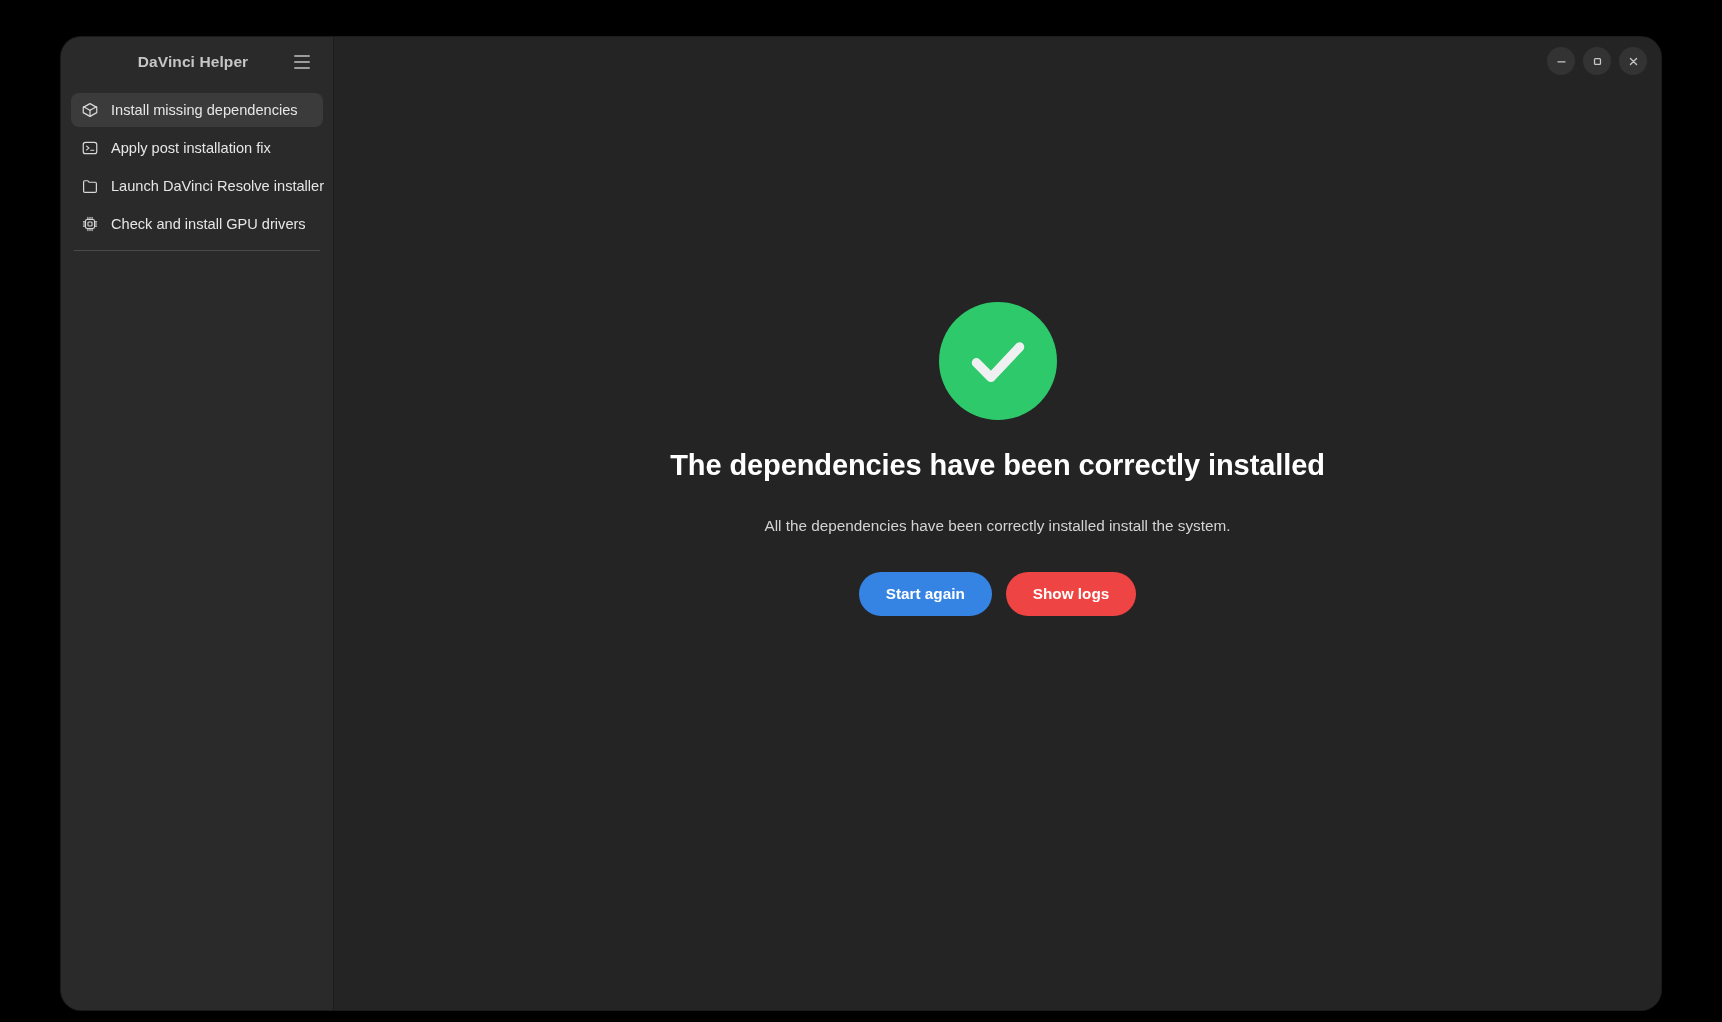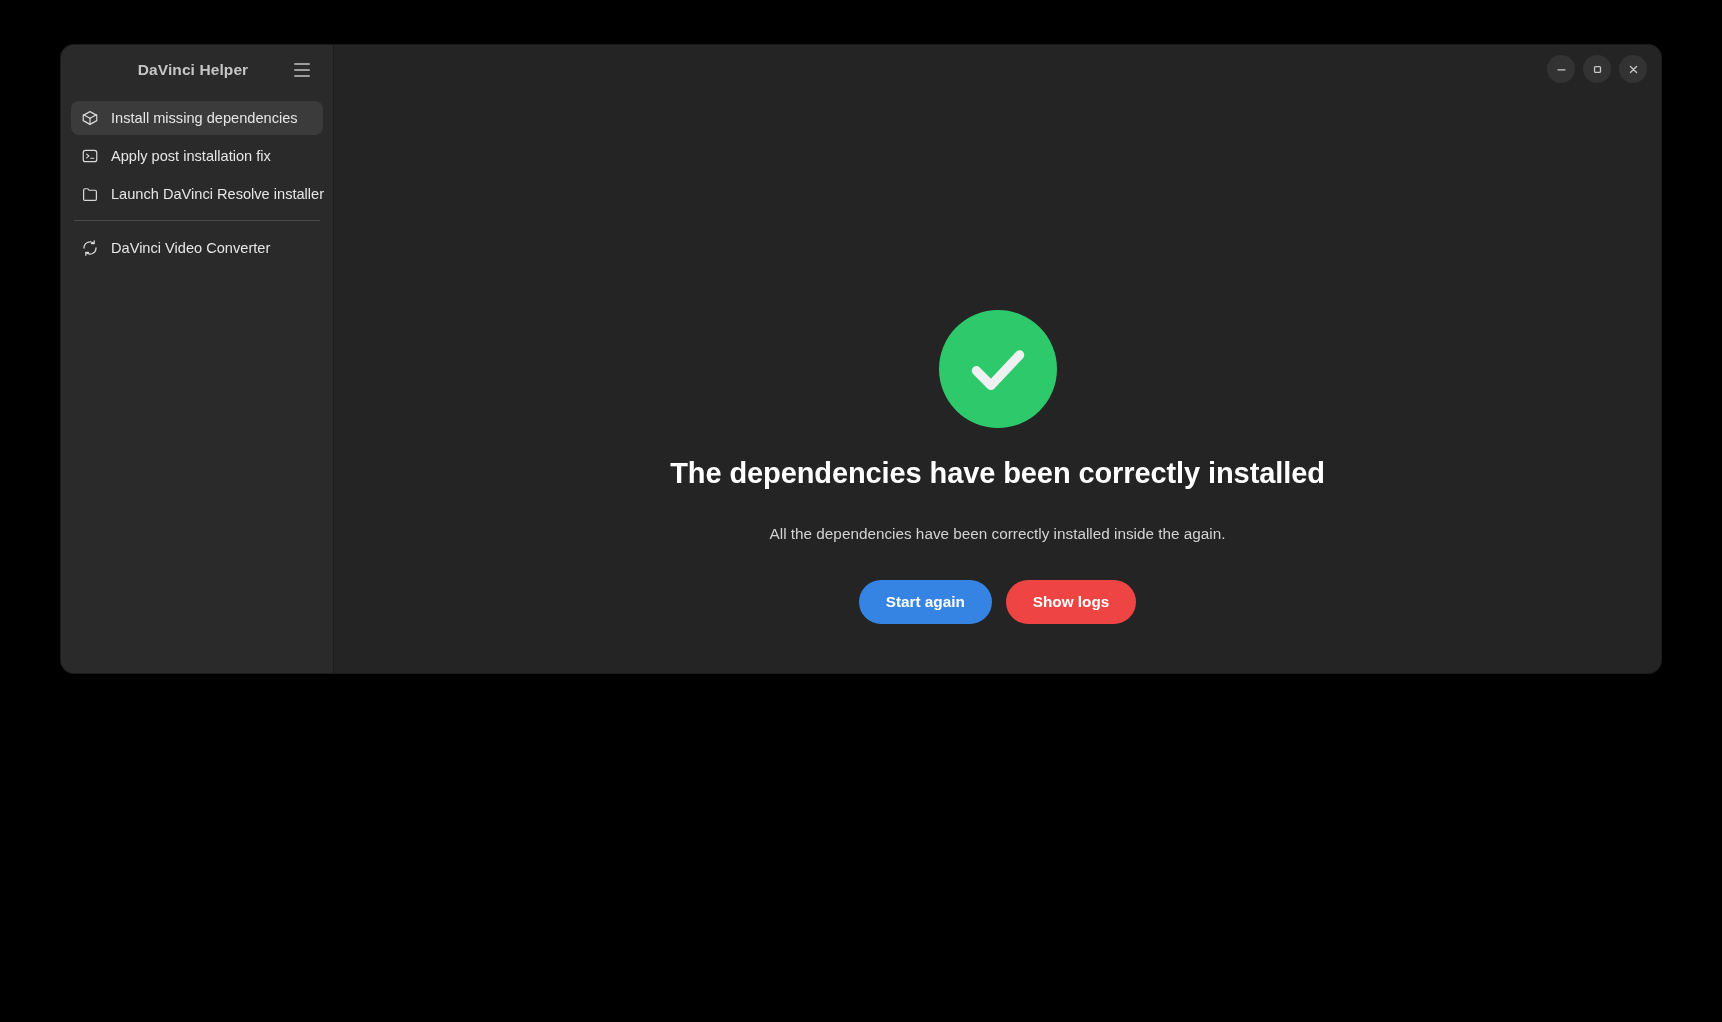--- a/index.html
+++ b/index.html
@@ -6,24 +6,24 @@
   html, body {
     width:1722px; height:1022px;
     background:#000000;
     font-family:"Liberation Sans", sans-serif;
     overflow:hidden;
   }
 
   
   #app-window{
     position:absolute;
-    left:61px; top:45px;
-    width:1600px; height:628px;
+    left:61px; top:37px;
+    width:1600px; height:973px;
     background:#242424;
-    border-radius:13px;
+    border-radius:20px;
     display:flex;
     overflow:hidden;
     box-shadow:0 0 0 1px #1b1b1b;
   }
 
   
   #sidebar{
     width:273px;
     flex:0 0 273px;
     background:#2a2a2a;
@@ -214,34 +214,36 @@
 
       <div class="nav-item">
         <span class="ico">
           <svg viewBox="0 0 24 24" fill="none" stroke="#d8d8d8" stroke-width="1.6" stroke-linecap="round" stroke-linejoin="round">
             <path d="M3.5 19V6.5a1.5 1.5 0 0 1 1.5-1.5h3.6c.5 0 .95.25 1.23.66l.9 1.34H19a1.5 1.5 0 0 1 1.5 1.5V19a1.5 1.5 0 0 1-1.5 1.5H5A1.5 1.5 0 0 1 3.5 19z"></path>
           </svg>
         </span>
         <span class="nav-label">Launch DaVinci Resolve installer</span>
       </div>
 
+      <div class="nav-item">
+        <span class="ico">
+          <svg viewBox="0 0 24 24" fill="none" stroke="#d8d8d8" stroke-width="1.5" stroke-linecap="round" stroke-linejoin="round">
+            <rect x="6" y="6" width="12" height="12" rx="2.2"></rect>
+            <rect x="9.3" y="9.3" width="5.4" height="5.4" rx="1"></rect>
+            <path d="M9.2 3.2v2.6M12 3.2v2.6M14.8 3.2v2.6"></path>
+            <path d="M9.2 18.2v2.6M12 18.2v2.6M14.8 18.2v2.6"></path>
+            <path d="M3.2 9.2h2.6M3.2 12h2.6M3.2 14.8h2.6"></path>
+            <path d="M18.2 9.2h2.6M18.2 12h2.6M18.2 14.8h2.6"></path>
+          </svg>
+        </span>
+        <span class="nav-label">Check and install GPU drivers</span>
+      </div>
 
       <div class="nav-divider"></div>
 
-      <div class="nav-item">
-        <span class="ico">
-          <svg viewBox="0 0 24 24" fill="none" stroke="#d8d8d8" stroke-width="1.7" stroke-linecap="round" stroke-linejoin="round">
-            <path d="M20 12a8 8 0 0 1-13.2 6.1"></path>
-            <path d="M4 12a8 8 0 0 1 13.2-6.1"></path>
-            <path d="M17.6 2.4v3.6h-3.6"></path>
-            <path d="M6.4 21.6V18h3.6"></path>
-          </svg>
-        </span>
-        <span class="nav-label">DaVinci Video Converter</span>
-      </div>
 
     </div>
   </div>
 
   <div id="main">
 
     <div id="titlebar-controls">
       <div class="wc-btn">
         <span>
           <svg viewBox="0 0 14 14" fill="none" stroke="#c7c7c7" stroke-width="1.4" stroke-linecap="round">
@@ -268,21 +270,21 @@
     <div id="content">
 
       <div id="status-circle">
         <svg viewBox="0 0 24 24" fill="none" stroke="#eff0f1" stroke-width="3.2" stroke-linecap="round" stroke-linejoin="round">
           <path d="M4.6 12.6 9.6 17.6 19.4 7.2"></path>
         </svg>
       </div>
 
       <div id="status-heading">The dependencies have been correctly installed</div>
 
-      <div class="status-line">All the dependencies have been correctly installed inside the again.</div>
+      <div class="status-line">All the dependencies have been correctly installed install the system.</div>
 
       <div id="button-row">
         <button class="pill-btn primary">Start again</button>
         <button class="pill-btn secondary">Show logs</button>
       </div>
 
     </div>
   </div>
 
 </div>

